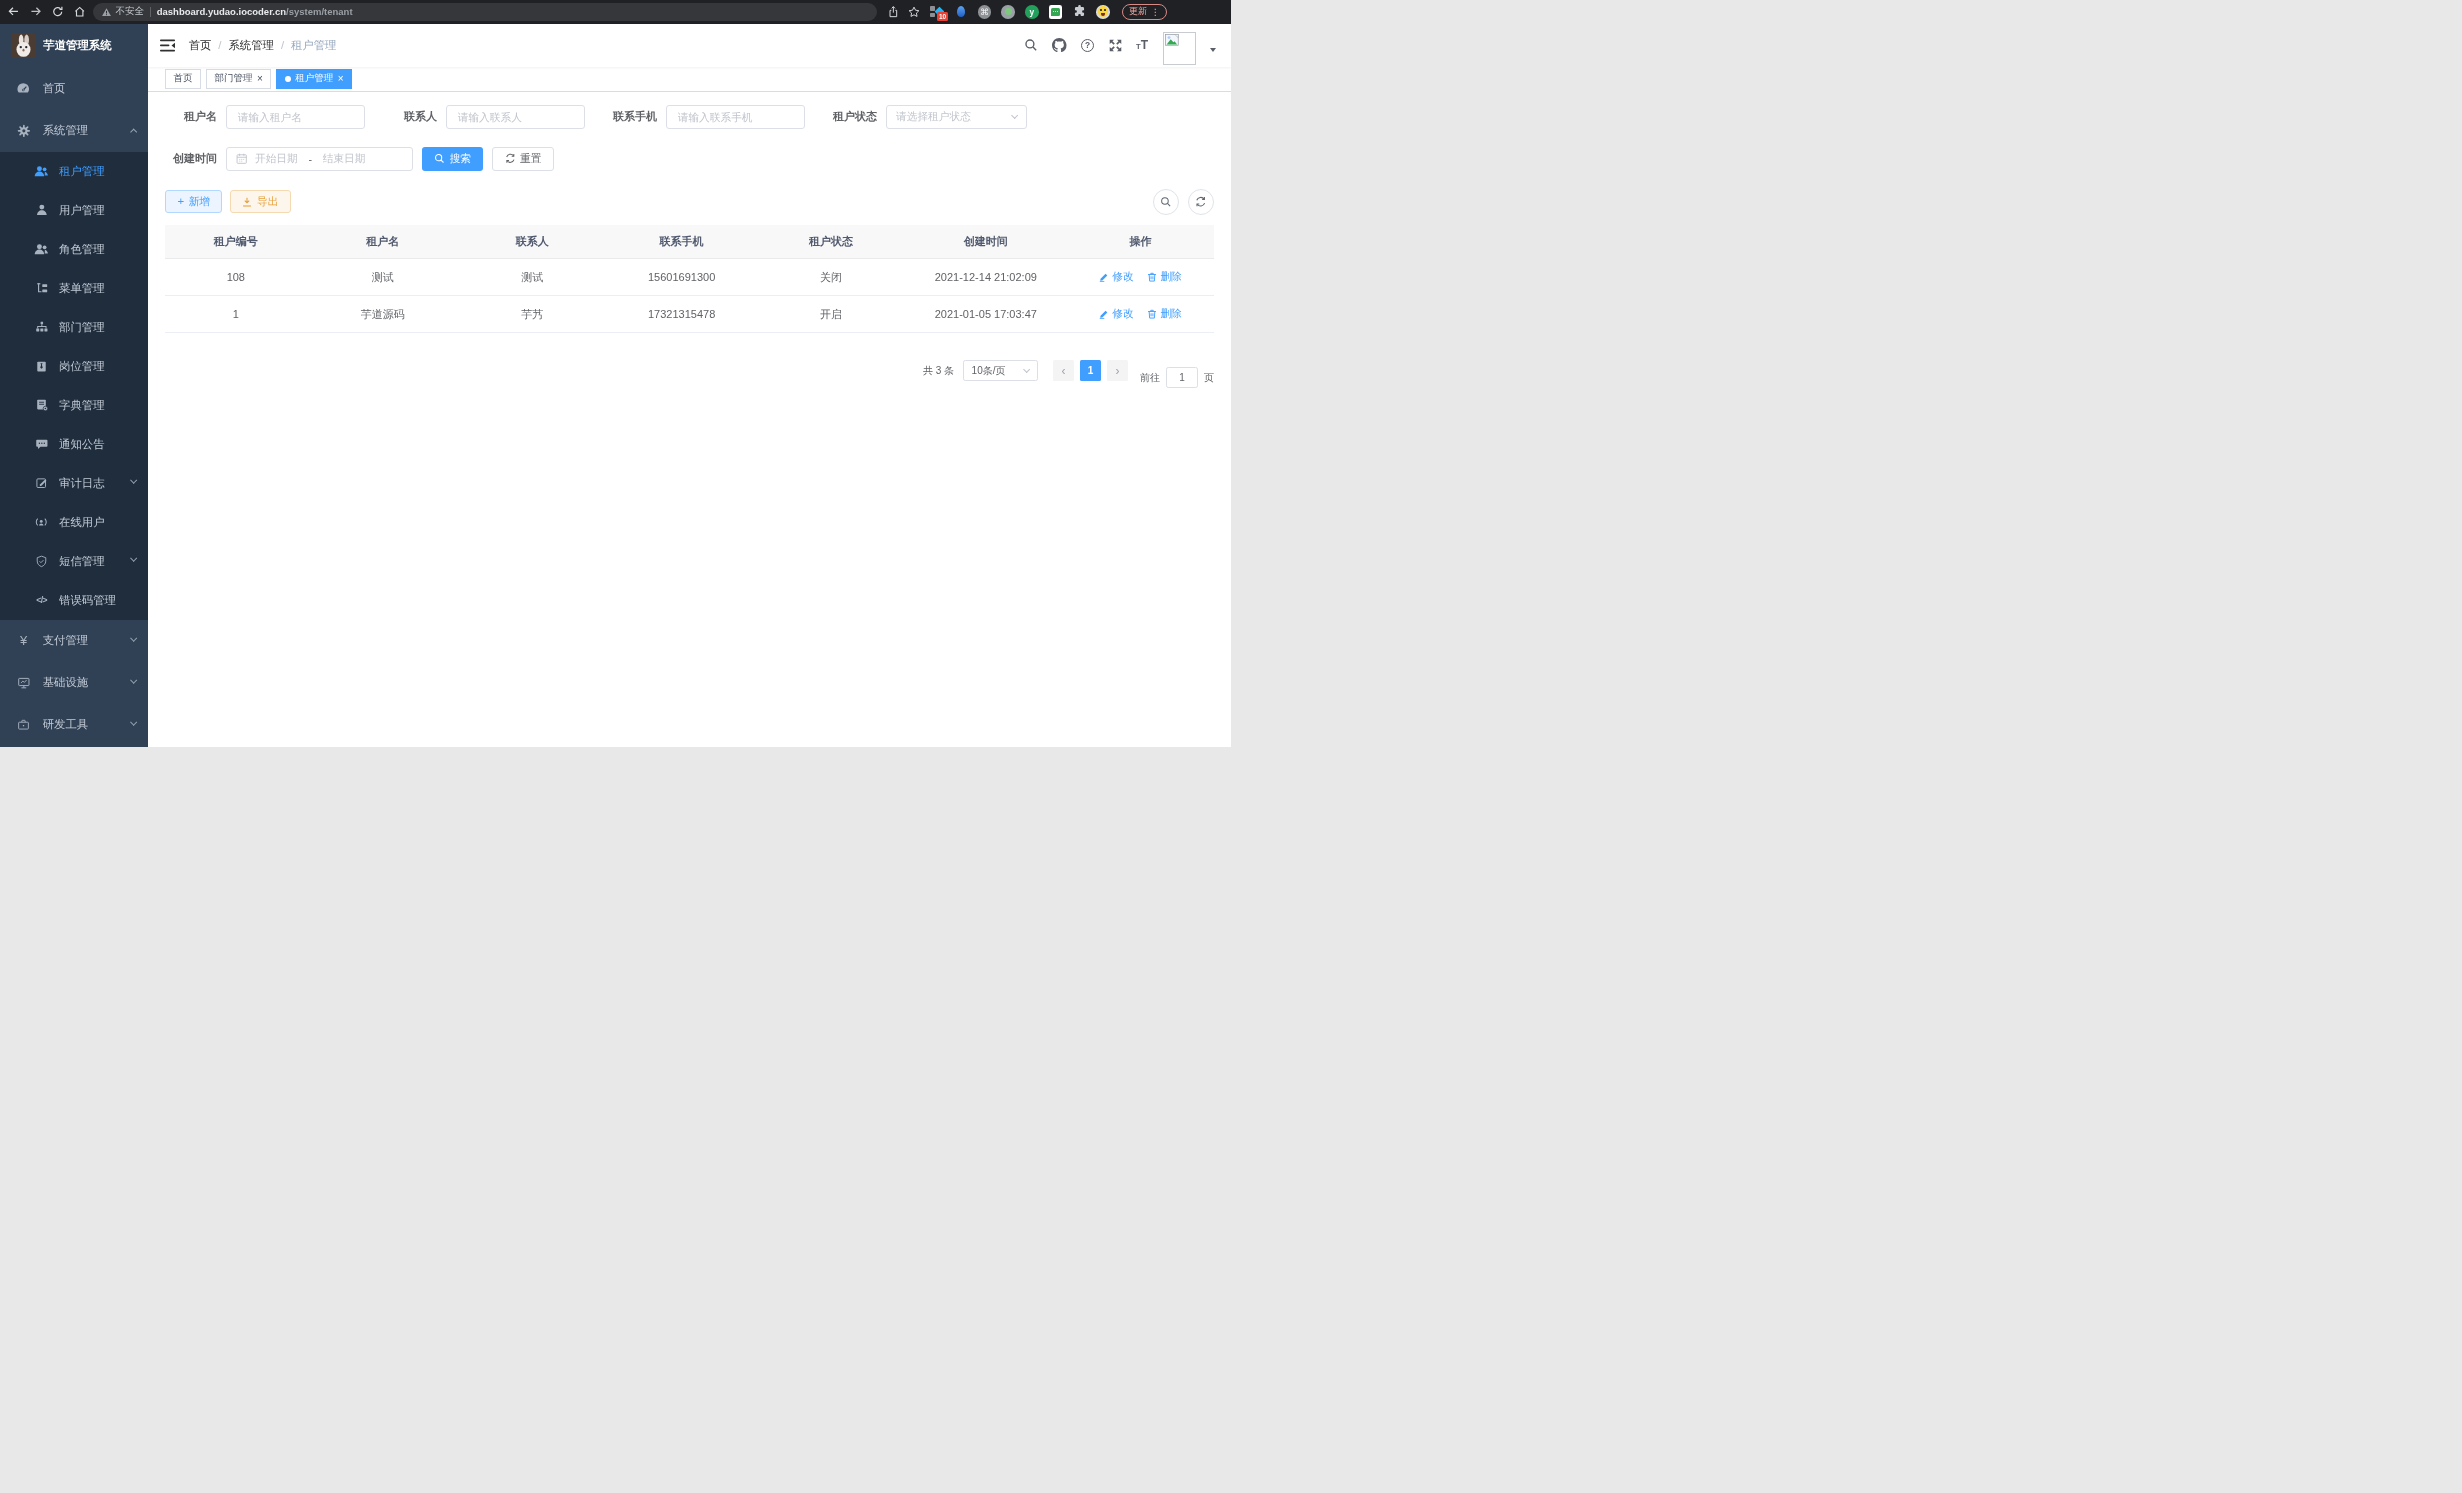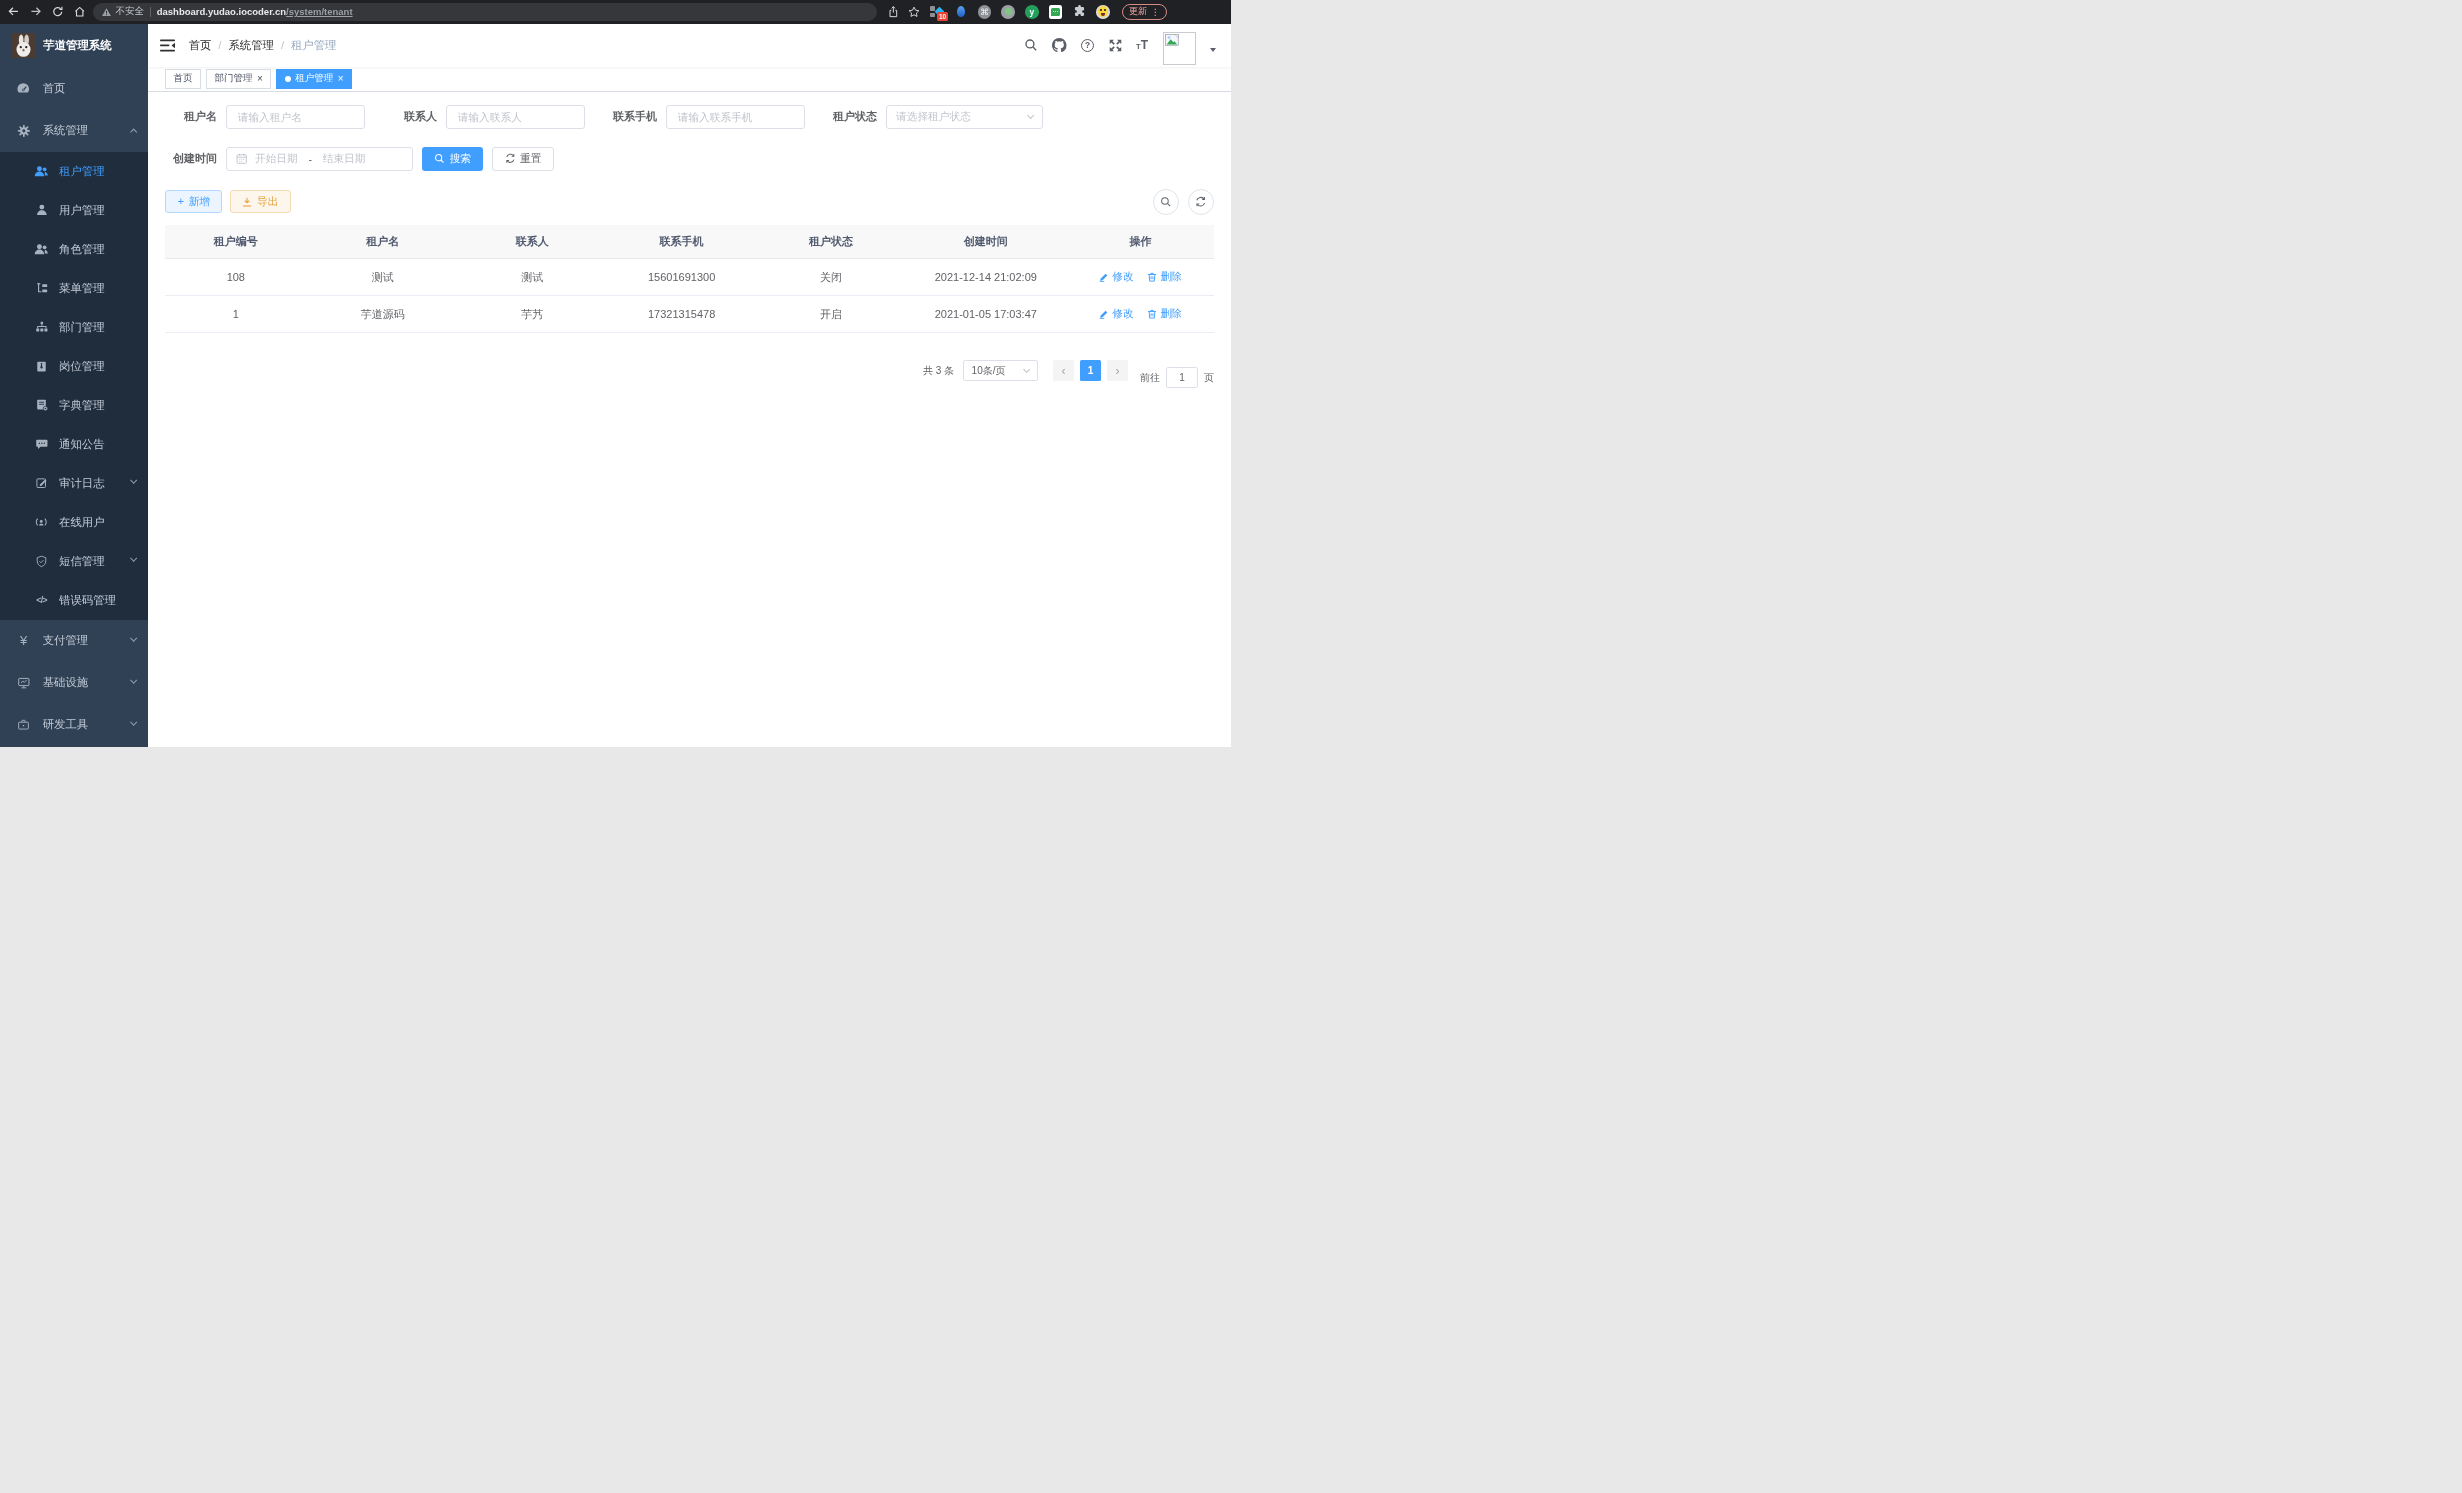--- a/index.html
+++ b/index.html
@@ -9,21 +9,21 @@
 
   
   .browser-bar { height:23.6px; background:#202124; display:flex; align-items:center; padding:0 7.6px; }
   .bnav { display:flex; align-items:center; gap:10.7px; color:#d6d9dc; margin-right:7.6px; }
   .bnav .bico { display:flex; align-items:center; }
   .url-pill { flex:1; max-width:784px; height:17.5px; background:#35373b; border-radius:9px;
               display:flex; align-items:center; padding:0 9px; gap:6px; font-size:9.5px; }
   .url-sec { color:#c7cbcf; display:flex; align-items:center; gap:4.6px; }
   .url-sep { width:0.8px; height:10px; background:#5f6368; }
   .url-host { color:#e8eaed; font-weight:bold; }
-  .url-path { color:#9aa0a6; font-weight:bold;text-decoration:underline; }
+  .url-path { color:#9aa0a6; font-weight:bold; }
   .bright { display:flex; align-items:center; gap:10px; margin-left:10.7px; color:#d6d9dc; }
   .ext { position:relative; width:13.7px; height:13.7px; display:flex; align-items:center; justify-content:center; }
   .ext-badge { position:absolute; right:-3.8px; bottom:-2.3px; background:#e94235; color:#fff; font-size:6.5px;
                line-height:7.6px; padding:0.8px 1.5px; border-radius:1.5px; font-weight:bold; }
   .sq { position:absolute; width:4.6px; height:4.6px; background:#8d9094; border-radius:0.8px; }
   .diamond { position:absolute; width:6.9px; height:6.9px; background:#27b3f0; transform:rotate(45deg); right:0.8px; top:3px; border-radius:0.8px;}
   .pin { width:8.4px; height:11.4px; background:linear-gradient(#5da2f2,#1f5fc4); border-radius:50% 50% 50% 50%/58% 58% 42% 42%; }
   .circ { width:13.7px; height:13.7px; border-radius:50%; display:flex; align-items:center; justify-content:center; }
   .c-gray { background:#8d9094; color:#fff; font-size:8.4px; }
   .c-gray2 { background:#9aa0a6; }
@@ -91,21 +91,21 @@
   
   .content { padding:13px 17px 0 17px; }
   .filter-row { display:flex; align-items:center; margin-bottom:18px; }
   .f-group { display:flex; align-items:center; margin-right:20px; }
   .f-label { width:52px; text-align:right; font-size:11px; font-weight:600; color:#606266; margin-right:9px; white-space:nowrap; }
   .el-box { height:24px; border:0.8px solid #dcdfe6; border-radius:3px; background:#fff; display:flex; align-items:center;
             padding:0 9px; font-size:10.7px; color:#606266; }
   input.el-inp { height:24px; border:0.8px solid #dcdfe6; border-radius:3px; padding:0 10.7px; font-size:10.7px;
                  color:#606266; outline:none; font-family:inherit; }
   input.el-inp::placeholder { color:#c0c4cc; }
-  .w-input { width:139px; } .w-select { width:157px;justify-content:center; } .w-date { width:187px;align-items:center; }
+  .w-input { width:139px; } .w-select { width:141px;justify-content:center; } .w-date { width:187px;align-items:center; }
   .ph { color:#c0c4cc; }
   .sel-arrow { width:5.3px; height:5.3px; border-right:1.1px solid #c0c4cc; border-bottom:1.1px solid #c0c4cc;
                transform:rotate(45deg); margin-left:auto; margin-top:-2.3px; }
   .date-sep { color:#606266; margin:0 10.7px; }
   .btn { height:24px; border-radius:3px; border:0.8px solid transparent; font-size:10.7px; display:inline-flex;
          align-items:center; gap:4.6px; padding:0 11.4px; cursor:pointer; font-family:inherit; white-space:nowrap; }
   .btn-search { background:#409eff; color:#fff; margin-left:9px; }
   .btn-reset { background:#fff; border-color:#dcdfe6; color:#606266; margin-left:9px; }
   .btn-add { background:#ecf5ff; border-color:#b3d8ff; color:#409eff; height:23px; }
   .btn-export { background:#fdf6ec; border-color:#f5dab1; color:#e6a23c; height:23px; margin-left:7.6px; }

